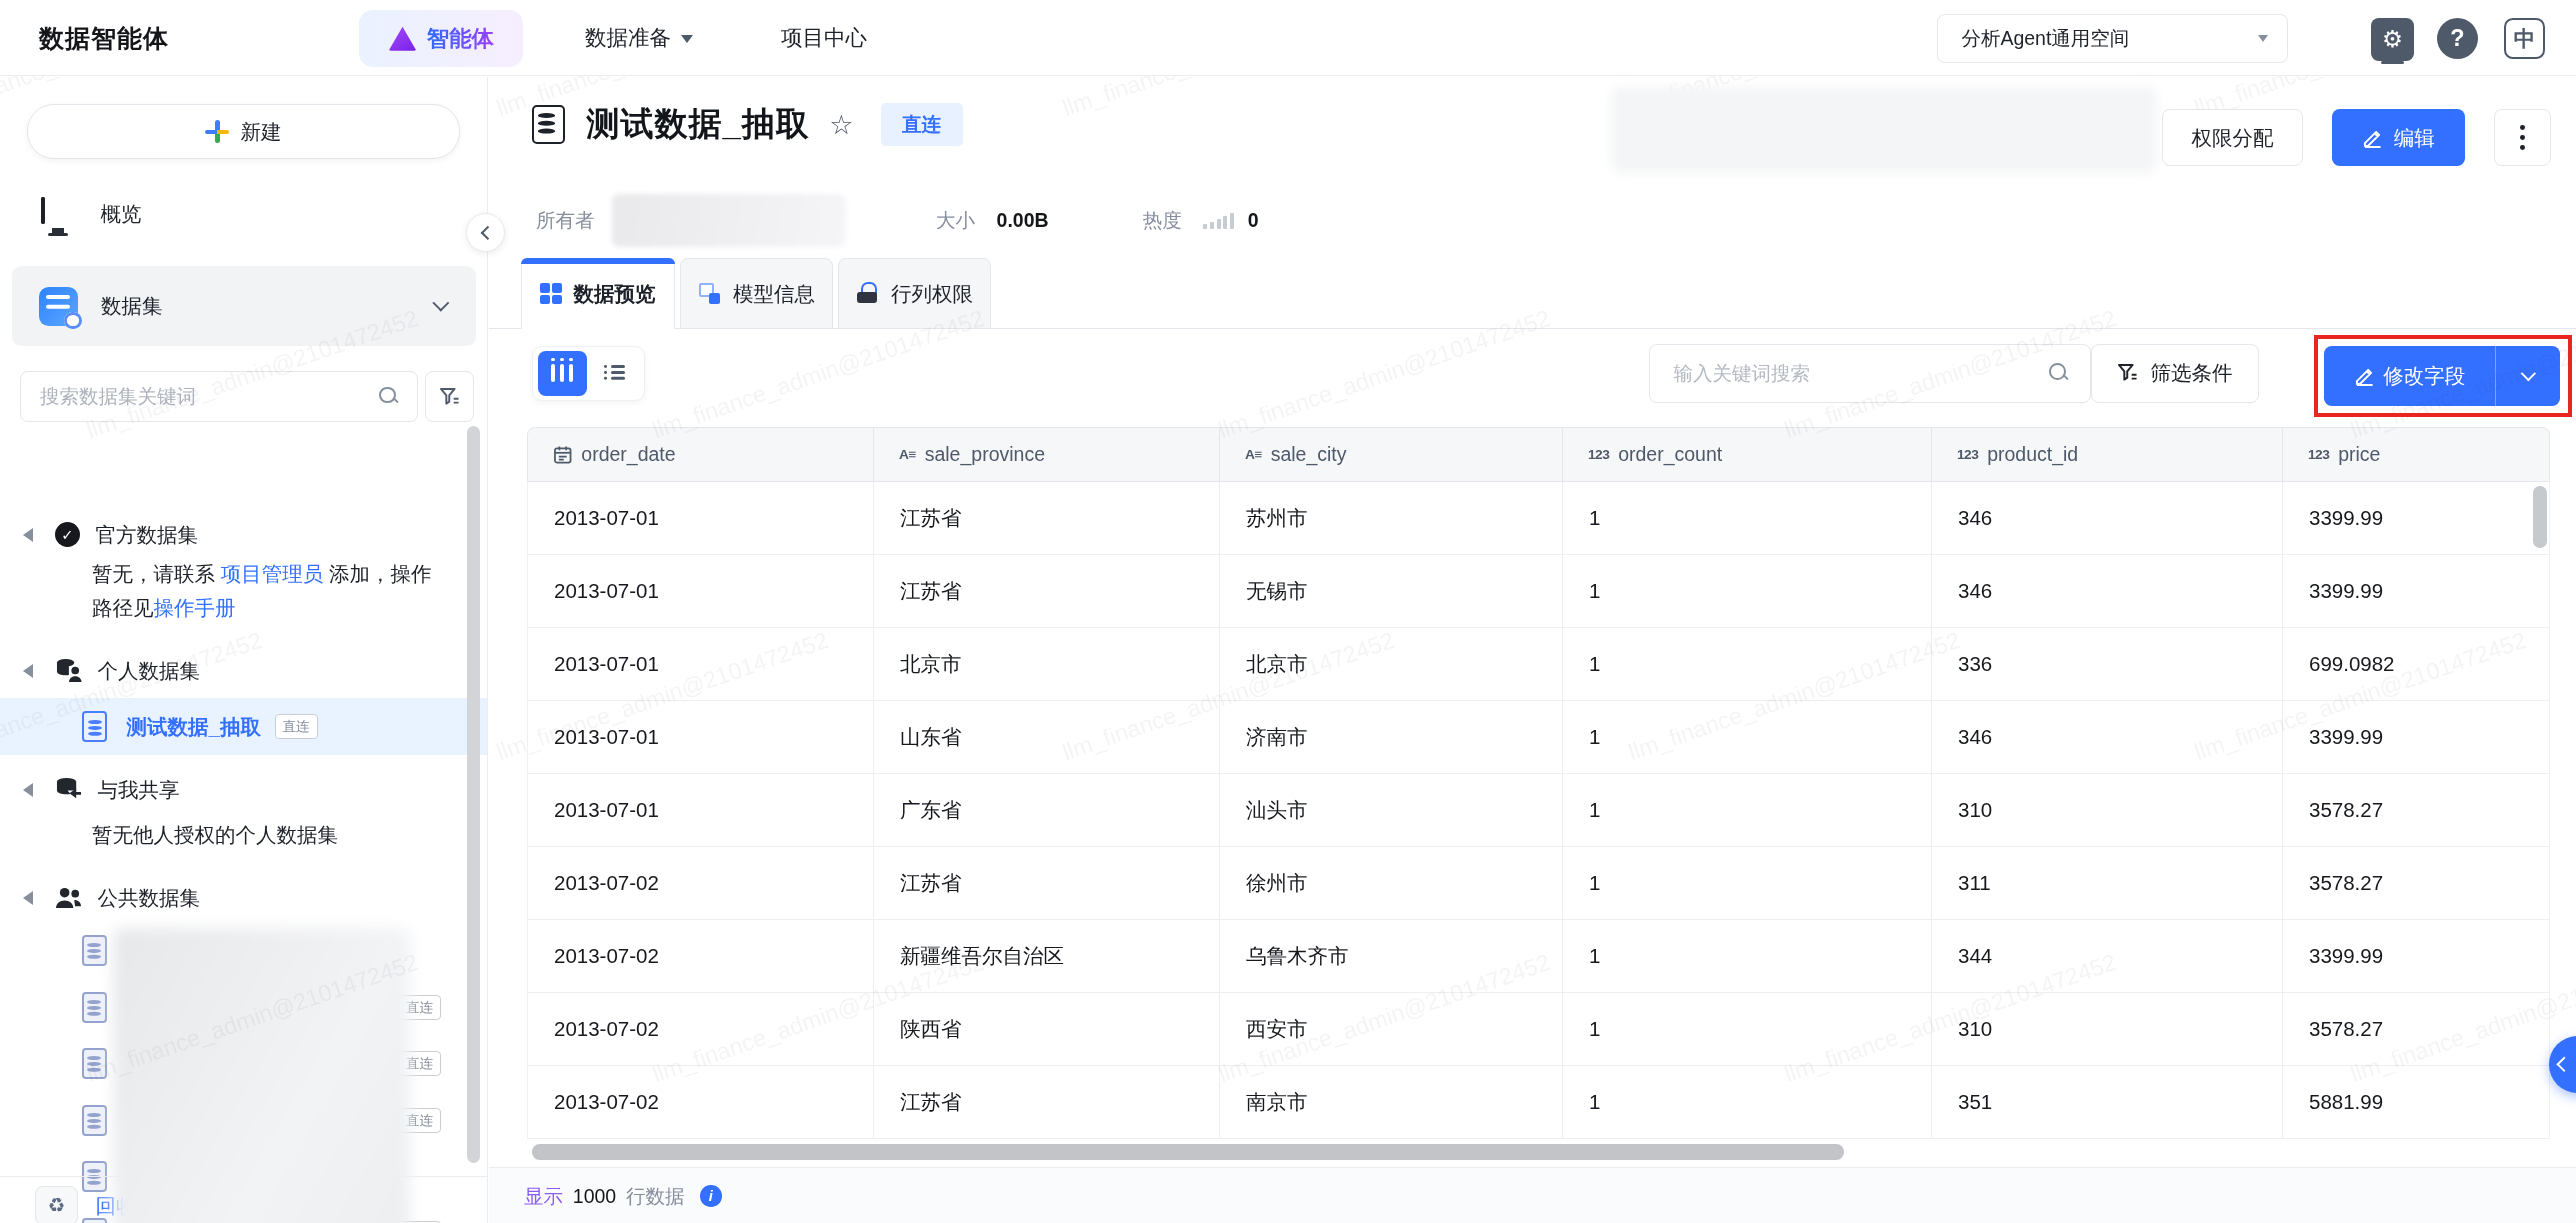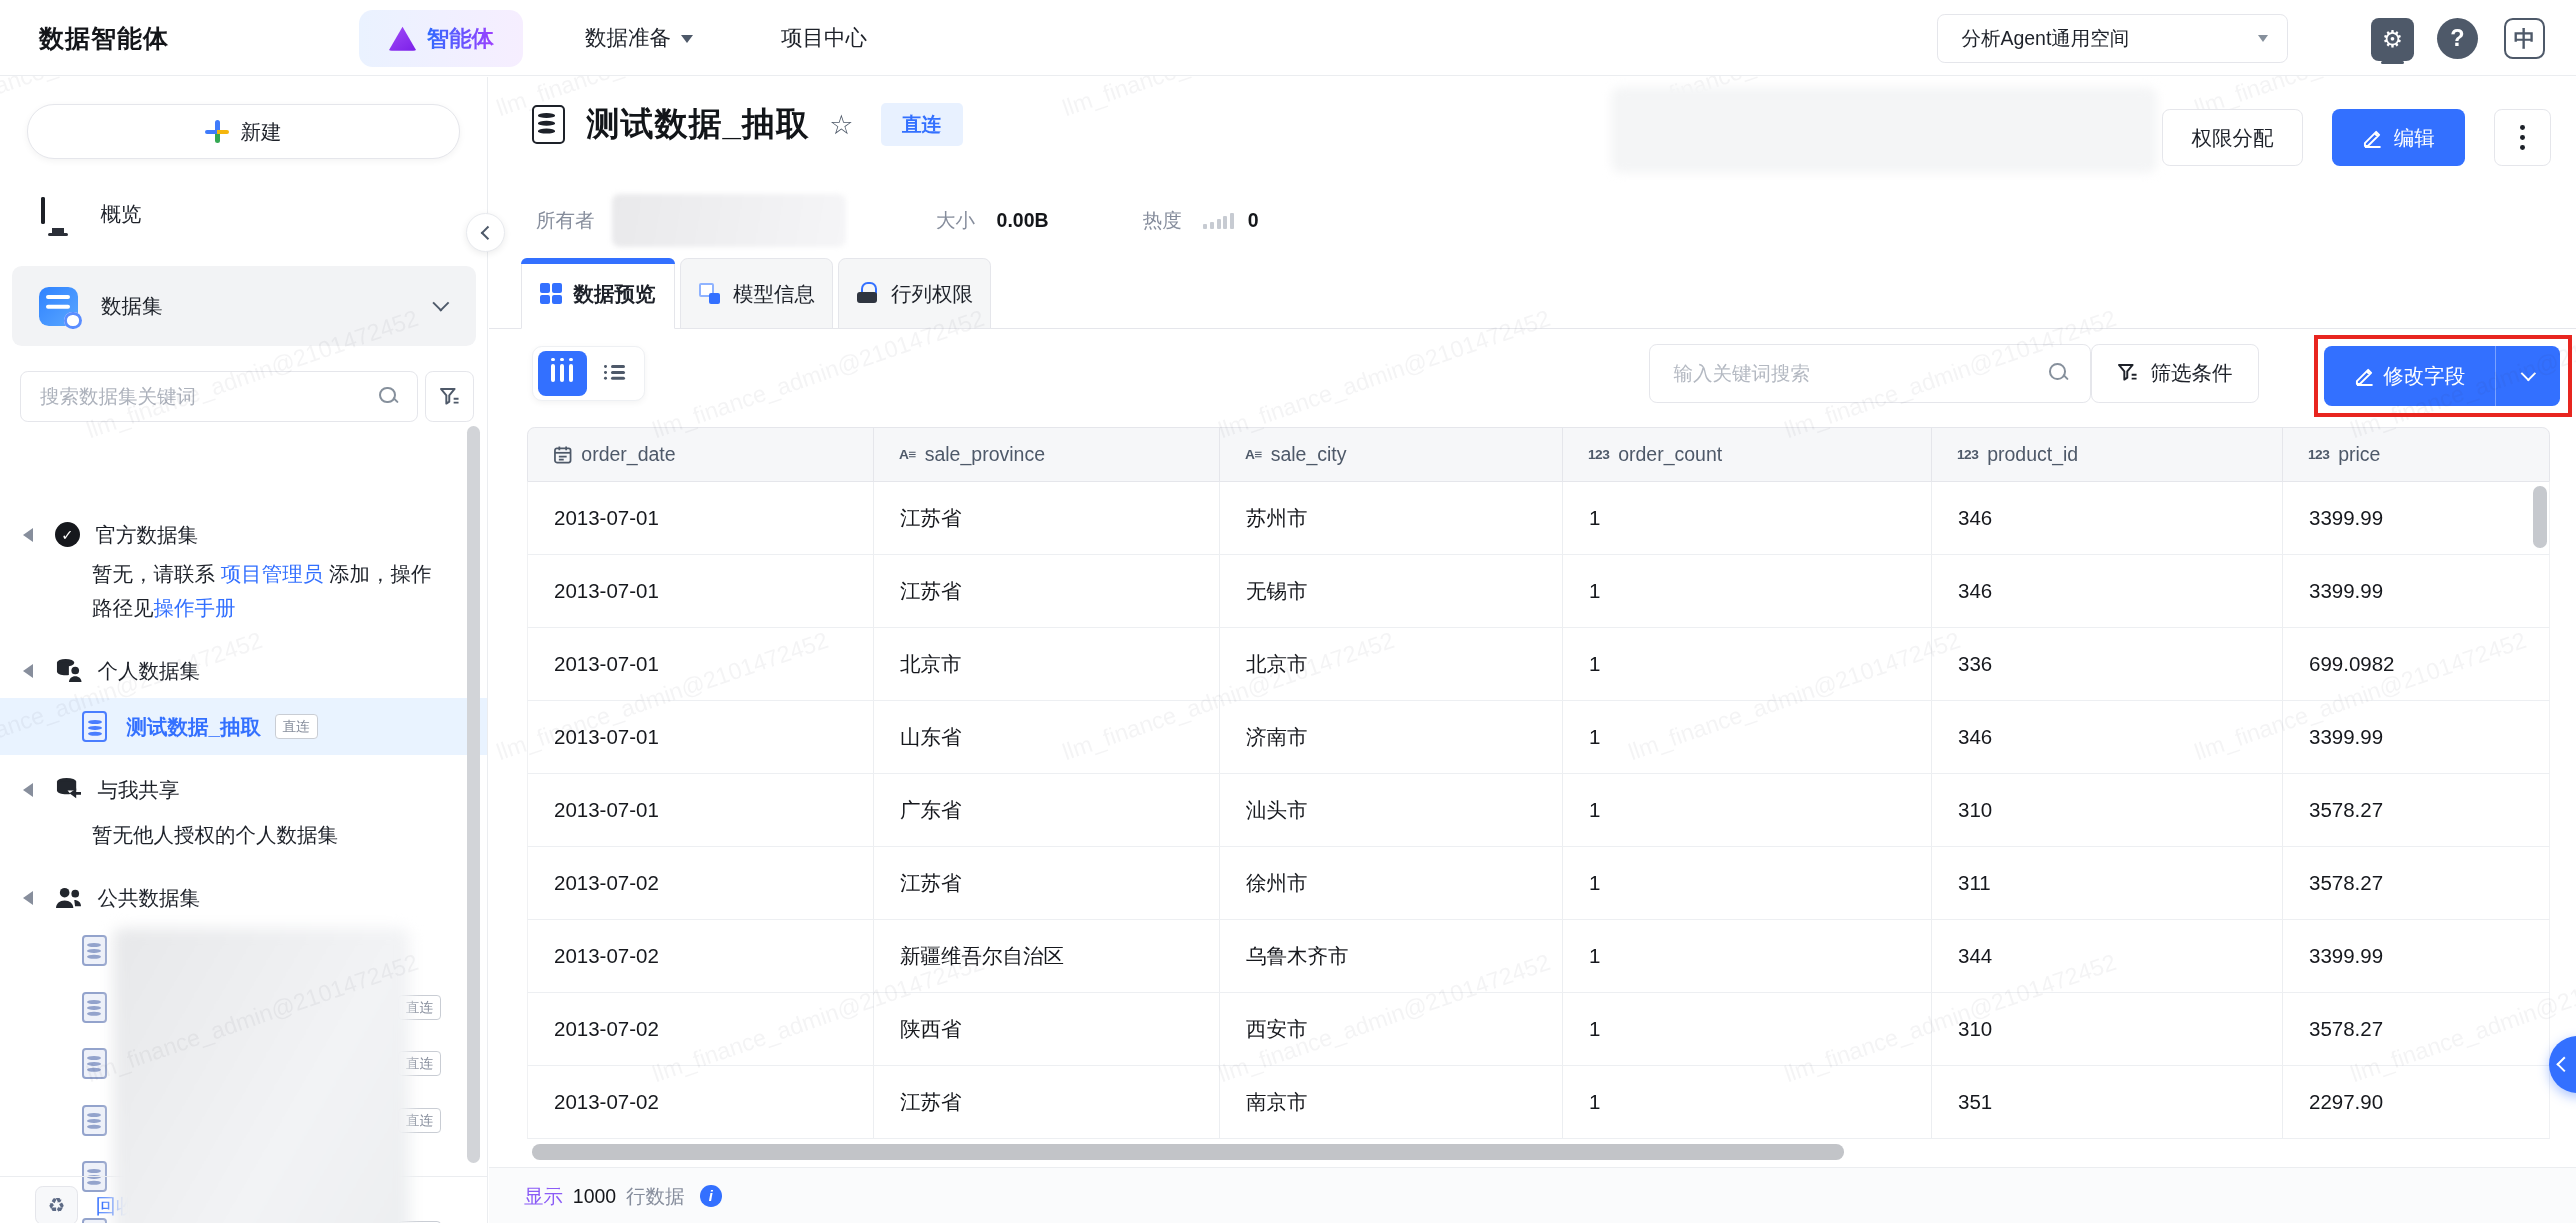--- a/index.html
+++ b/index.html
@@ -525,21 +525,21 @@
           <div class="t-cell" style="width: 369px;">1</div>
           <div class="t-cell" style="width: 351px;">310</div>
           <div class="t-cell" style="width: 264px;">3578.27</div>
         </div>
         <div class="t-row">
           <div class="t-cell" style="width: 346px;">2013-07-02</div>
           <div class="t-cell" style="width: 346px;">江苏省</div>
           <div class="t-cell" style="width: 343px; text-align: center;">南京市</div>
           <div class="t-cell" style="width: 369px;">1</div>
           <div class="t-cell" style="width: 351px;">351</div>
-          <div class="t-cell" style="width: 264px;">2297.90</div>
+          <div class="t-cell" style="width: 264px;">5881.99</div>
         </div>
       </div>
   </div>
   <div class="v-scroll"></div>
   <div class="h-scroll"></div>
 
   <div class="m-footer">
     <span class="f-pre">显示</span>
     <span class="f-count">1000</span>
     <span class="f-suf">行数据</span>

